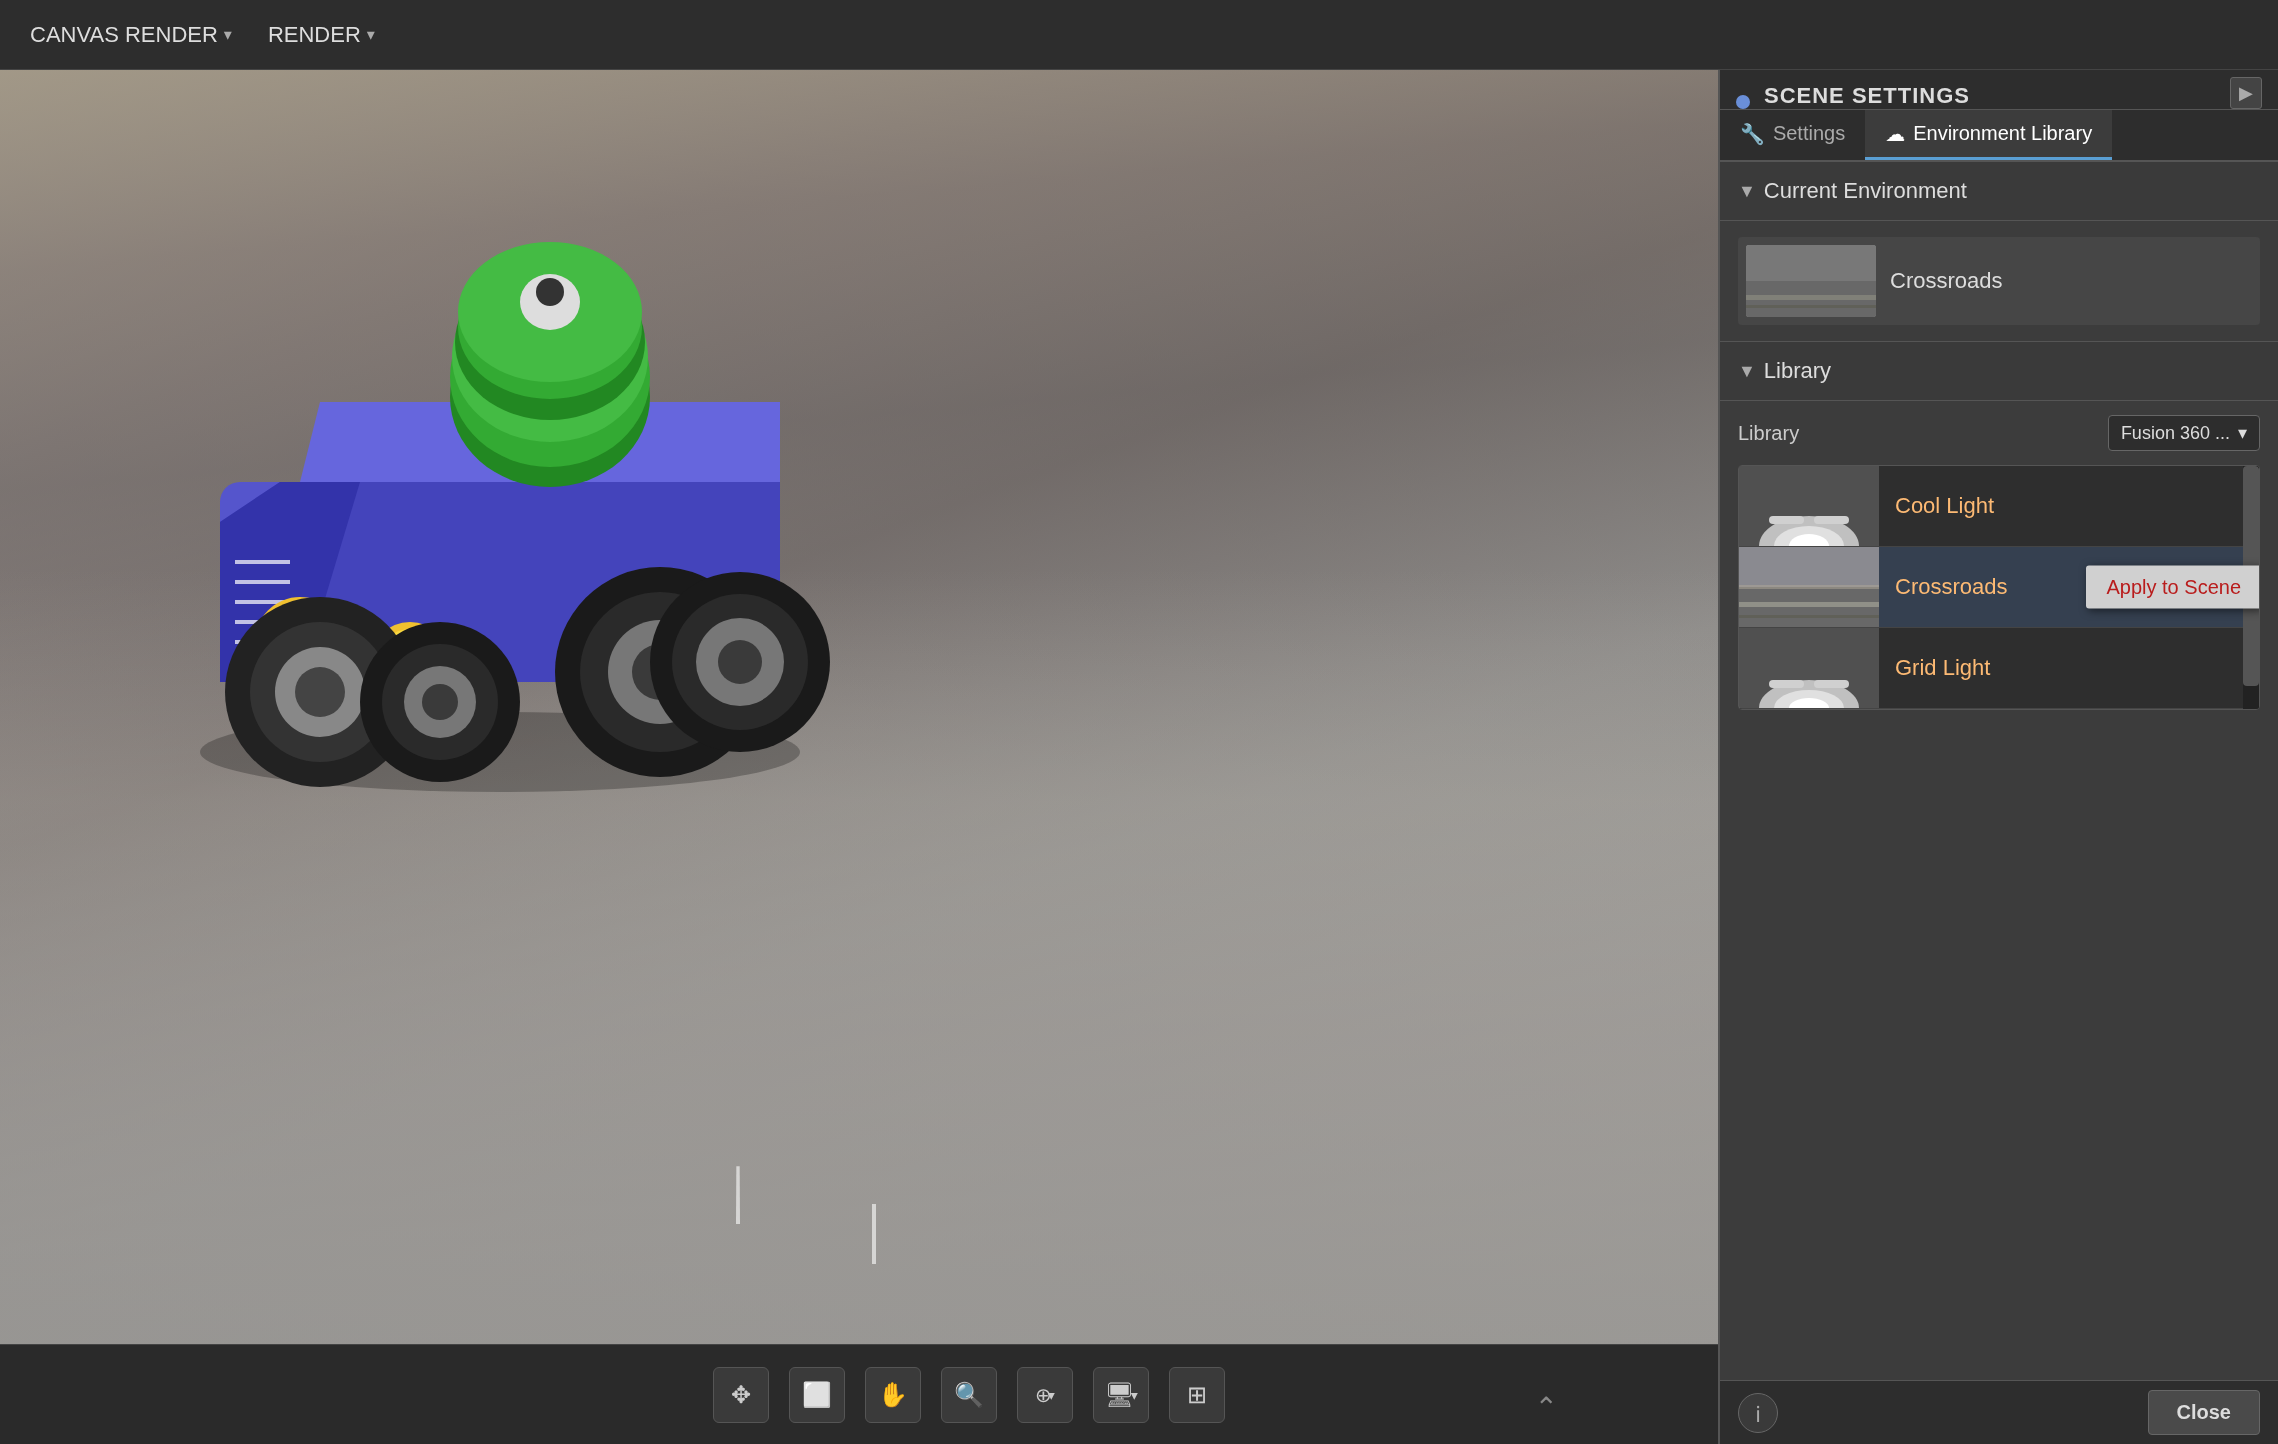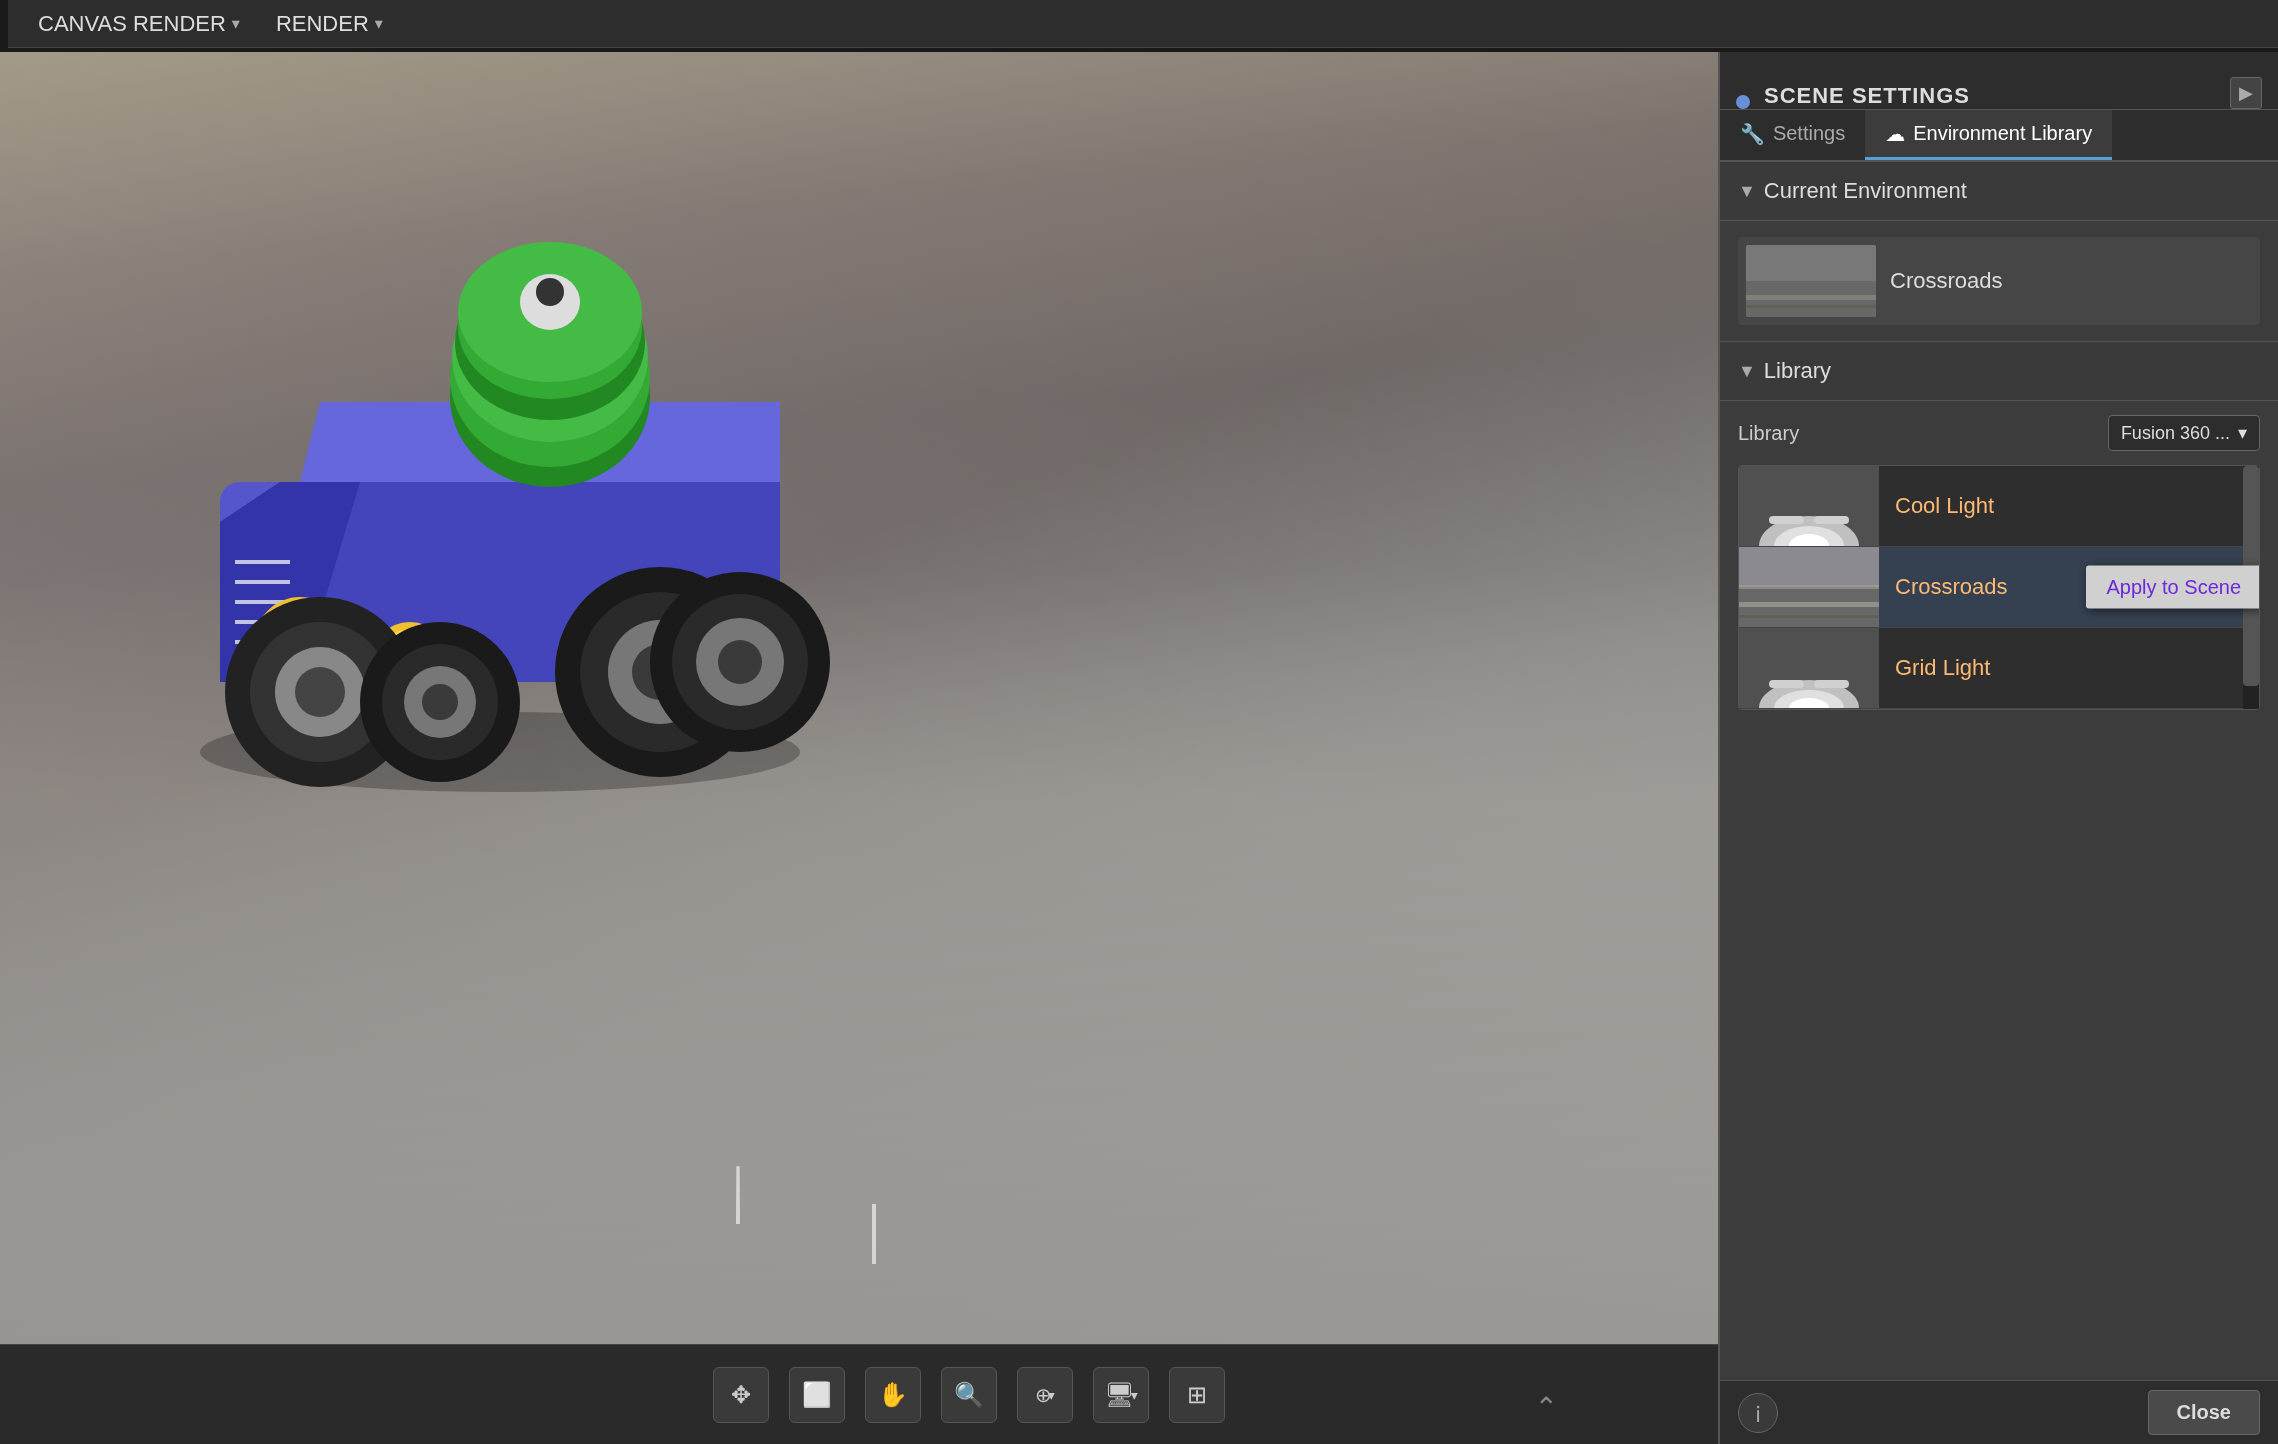--- a/index.html
+++ b/index.html
@@ -8,22 +8,22 @@
       height: 1444px;
       overflow: hidden;
       font-family: 'Segoe UI', Arial, sans-serif;
       background: #1a1a1a;
       position: relative;
     }
 
     
     .menu-bar {
       position: absolute;
-      top: 0; left: 8px; right: 0;
-      height: 48px;
+      top: 0; left: 0; right: 0;
+      height: 70px;
       background: #2d2d2d;
       display: flex;
       align-items: center;
       padding: 12px 16px;
       gap: 8px;
       z-index: 10;
       border-bottom: 1px solid #444;
     }
     .menu-item {
       color: #ddd;
@@ -343,21 +343,21 @@
       flex: 1;
     }
 
     
     .context-menu {
       position: absolute;
       right: -2px;
       top: 50%;
       transform: translateY(-50%);
       background: #d0d0d0;
-      color: #6d28d9;
+      color: #b91c1c;
       font-size: 20px;
       padding: 10px 20px;
       border-radius: 3px;
       white-space: nowrap;
       z-index: 100;
       box-shadow: 2px 2px 8px rgba(0,0,0,0.5);
     }
 
     
     .scroll-track {

